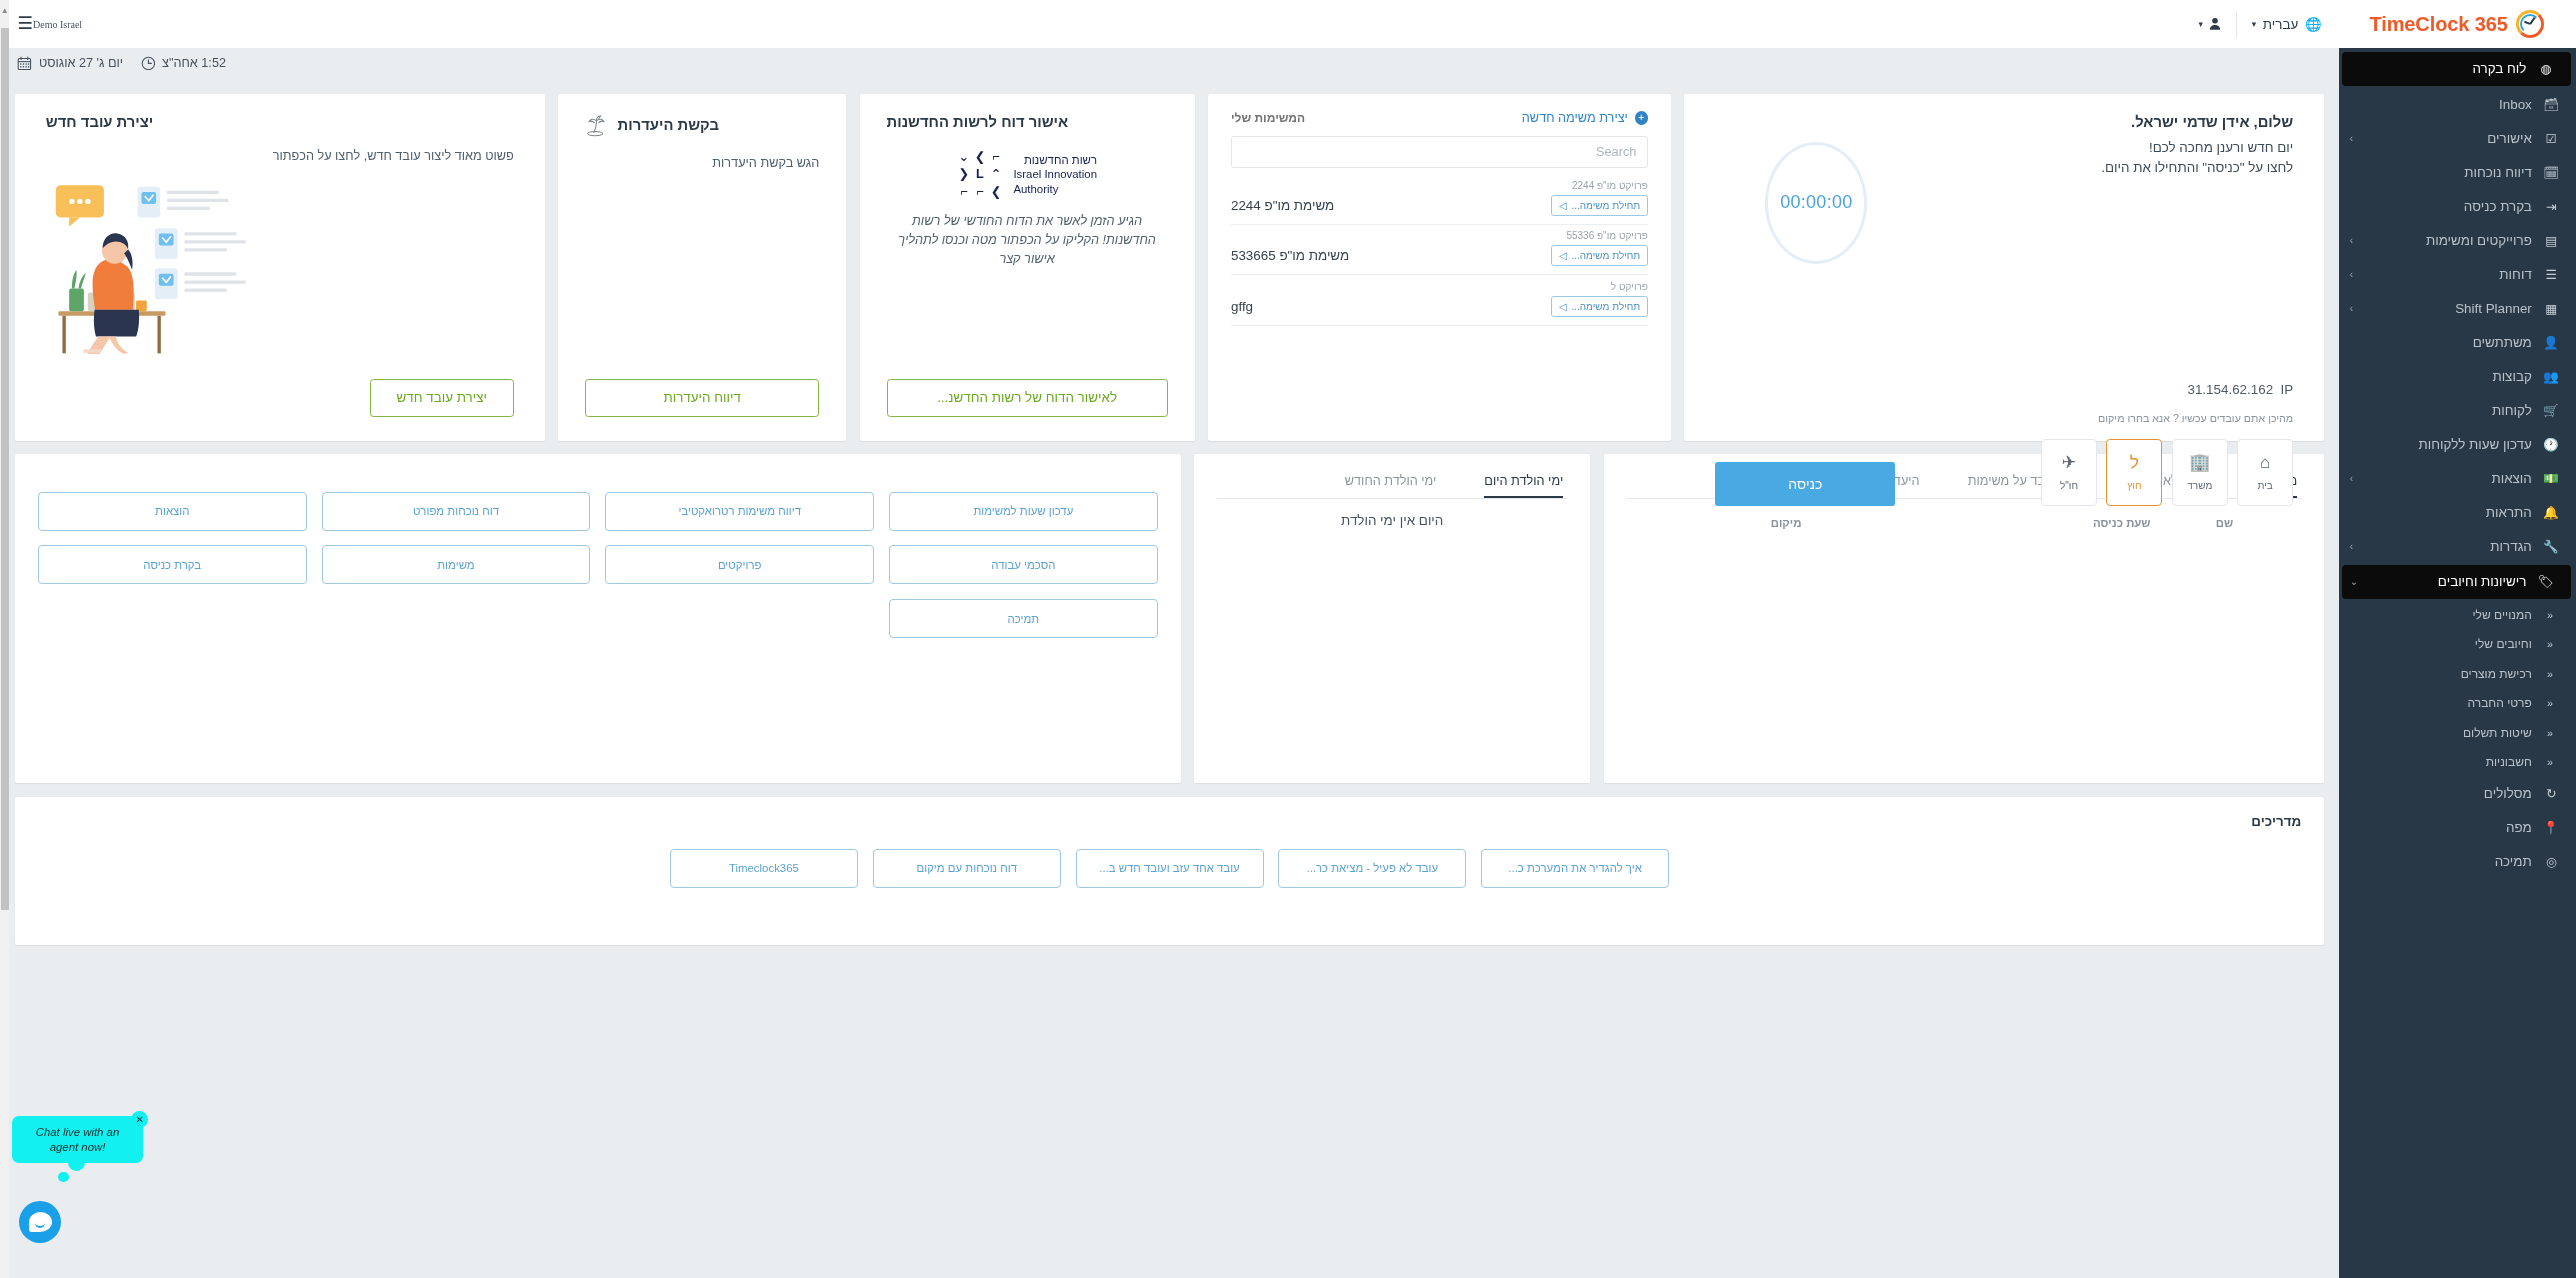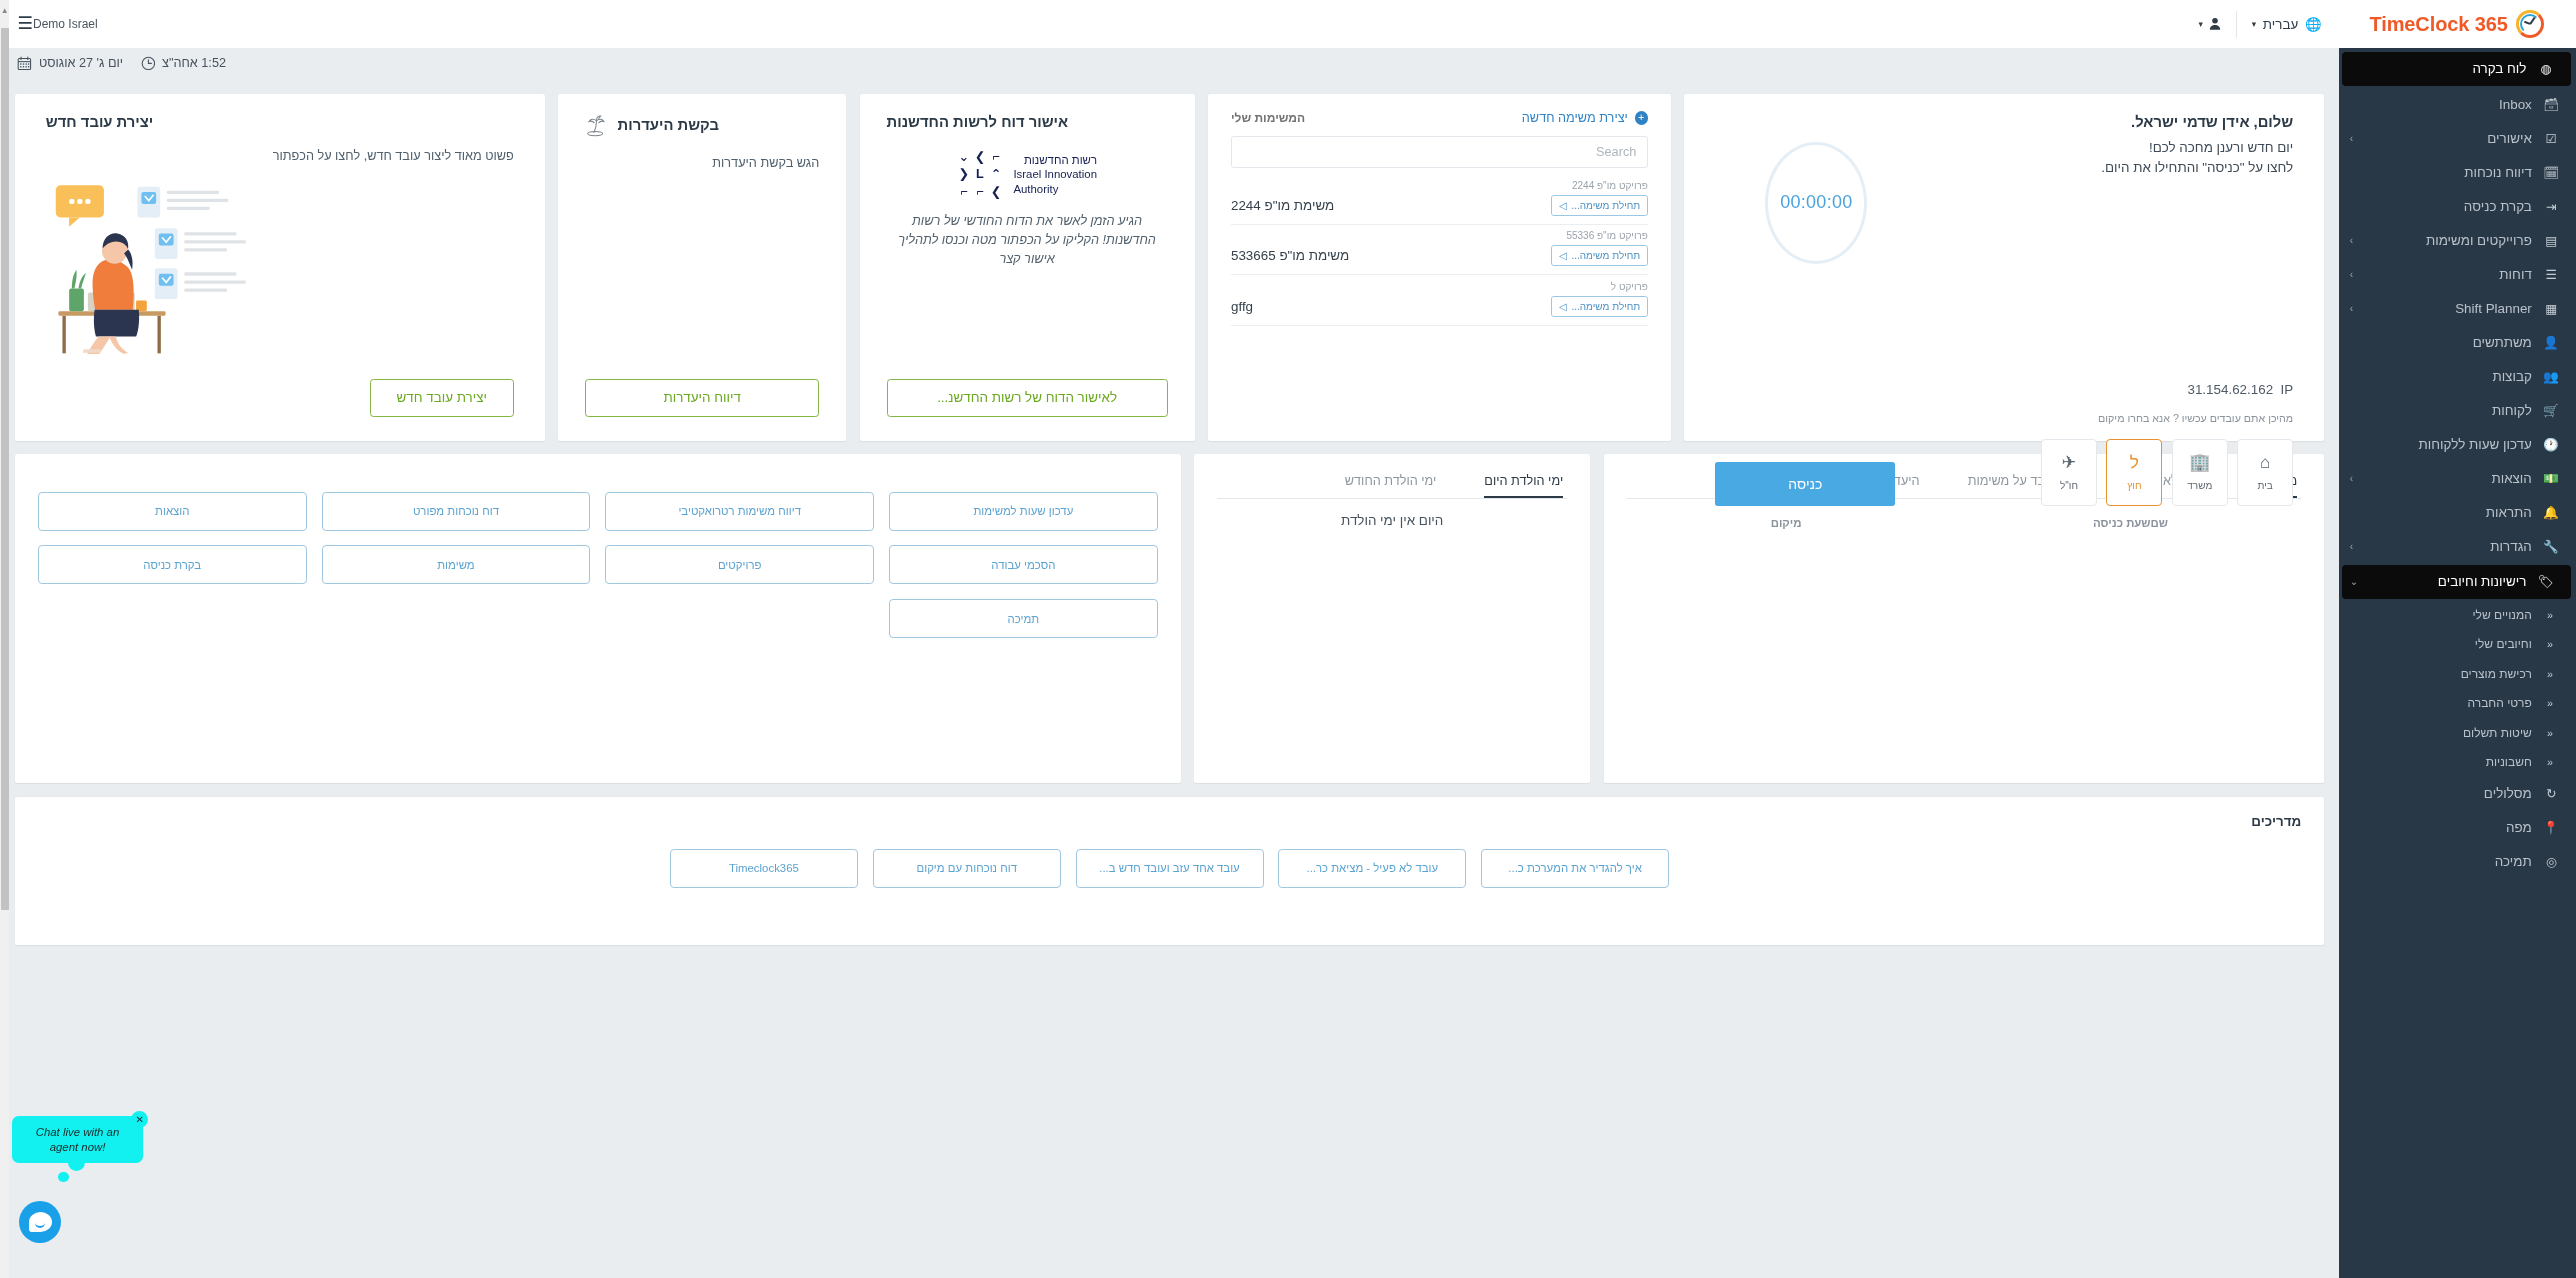--- a/index.html
+++ b/index.html
@@ -107,21 +107,21 @@
     position: absolute; top: 0; right: 237px; left: 0;
     height: 48px; background: #ffffff;
     display: flex; align-items: center;
     padding: 0 17.4px;
     z-index: 20;
   }
   #topbar .hamburger {
     font-size: 17.4px; color:#2f3c48; cursor:pointer; line-height:1;
   }
   #topbar .company {
-    font-size: 12px; color:#4a5560; margin-right: 17.4px; white-space: nowrap;
+    font-size: 10px; color:#4a5560; margin-right: 17.4px; white-space: nowrap; font-family: Liberation Serif, serif;
   }
   #topbar .spacer { flex: 1 1 auto; }
   #topbar .lang {
     display:flex; align-items:center; gap:6.7px;
     font-size: 13.4px; color:#2f3c48; cursor:pointer;
   }
   #topbar .divider-v {
     width:0.7px; height:27px; background:#e2e6ea; margin: 0 14.8px;
   }
   #topbar .user-menu {
@@ -268,21 +268,21 @@
   
   .tabs { display:flex; justify-content:flex-start; direction:rtl; gap:28px; padding: 5.4px 4px 0 4px; }
   .tab { font-size:12.7px; color:#8e979f; padding-bottom:8px; cursor:pointer; white-space:nowrap;margin-left:20px;}
   .tab.active { color:#2b3a46; border-bottom:2.7px solid #2b3a46; }
   .tabs-rule { height:0.7px; background:#e3e7ea; margin-top:-0.7px; }
   .tab-empty { text-align:center; font-size:13.4px; color:#46525e; padding-top:15px; }
   .tbl-head {
     display:flex; direction:rtl; padding: 19px 2.7px 0 2.7px; font-size:11.4px;
     font-weight:bold; color:#8a939c;
   }
-  .tbl-head div:nth-child(1){ width:148px; text-align:left;}
+  .tbl-head div:nth-child(1){ width:148px; text-align:center;}
   .tbl-head div:nth-child(2){ width:349px; text-align:right;}
   .tbl-head div:nth-child(3){ flex:1 1 auto; text-align:right;}
 
   
   #row3 { height: 148px; margin-top: 13.4px; }
   .card-guides { width: 100%; padding: 17.4px 23px; }
   .guides-row { display:flex; direction:rtl; gap:14.8px; justify-content:center; margin-top:20px; }
   .guide-btn {
     border:0.7px solid #9fc8e0; border-radius:4px; height:39px; width:188px;
     background:#fff; color:#5ba3d0; font-size:11.4px;

